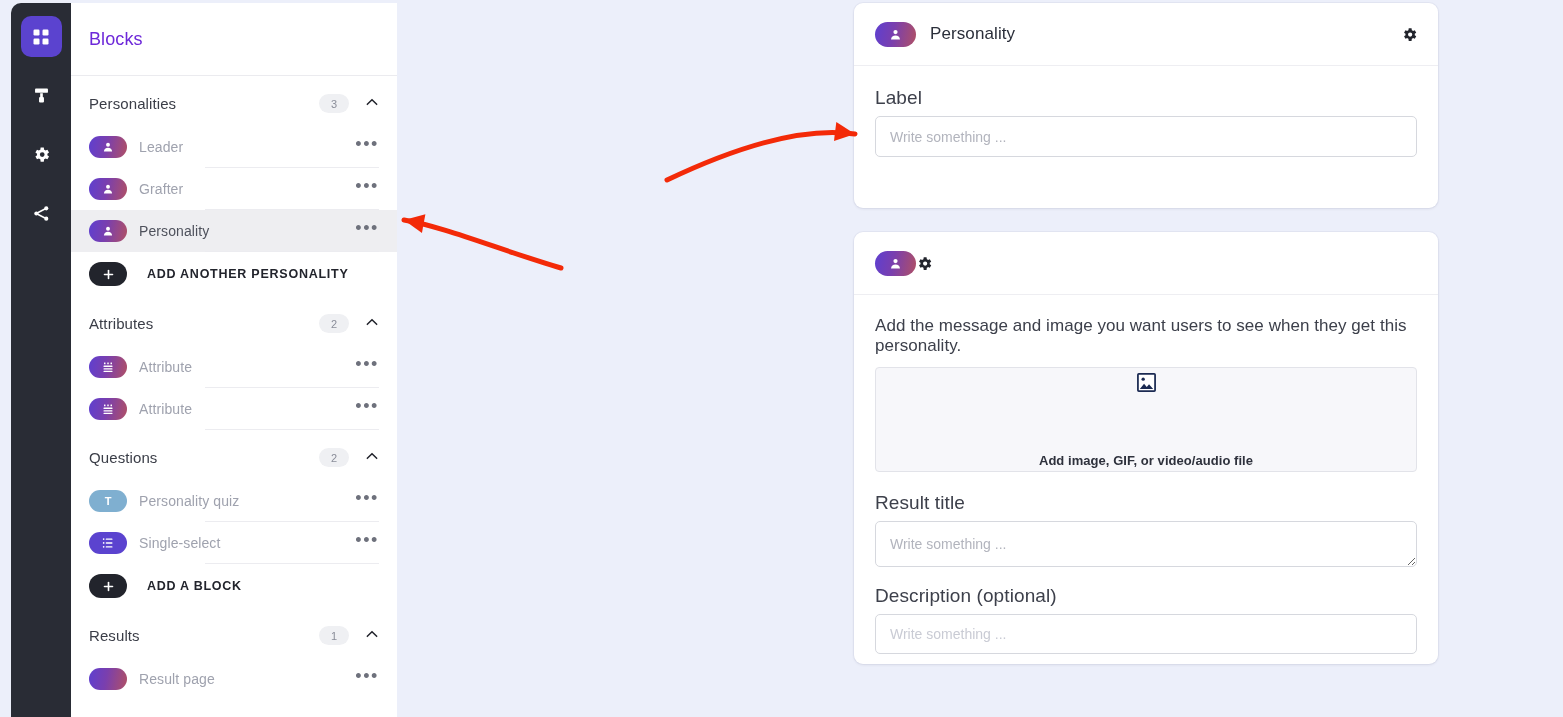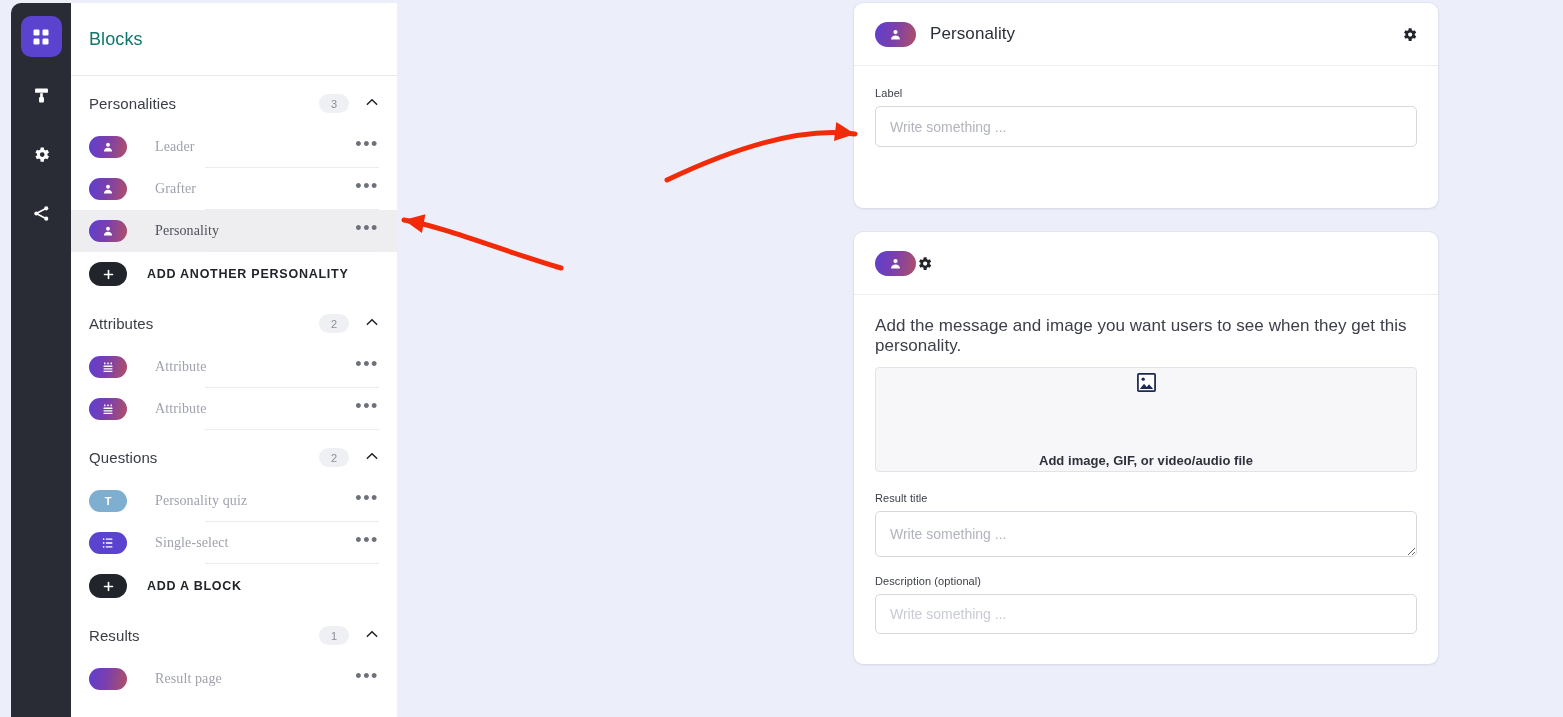--- a/index.html
+++ b/index.html
@@ -39,21 +39,21 @@
     background: #ffffff;
     overflow: hidden;
   }
   .panel-header {
     height: 73px;
     display: flex; align-items: center;
     padding: 0 0 0 18px;
     border-bottom: 1px solid #ebebef;
   }
   .panel-title {
-    font-size: 18px; color: #0f766e; font-weight: 400;
+    font-size: 18px; color: #6d28d9; font-weight: 400;
     letter-spacing: .1px;
   }
   .panel-body { padding: 0; }
 
   .group-header {
     height: 45px;
     display: flex; align-items: center;
     padding: 0 18px 0 18px;
     margin-top: 5px;
   }
@@ -88,25 +88,24 @@
     border-radius: 11px;
     display: flex; align-items: center; justify-content: center;
     flex: 0 0 auto;
     background: linear-gradient(100deg, #5e3fd0 0%, #7a3fae 45%, #b05065 100%);
   }
   .pill.blue { background: #7fafd0; }
   .pill.purple { background: #5b43cf; }
   .pill svg { display: block; }
   .pill .tglyph { color: #fff; font-size: 11px; font-weight: 600; }
   .block-label {
-    margin-left: 28px;
+    margin-left: 12px;
     font-size: 14px; color: #9fa2ae;
     flex: 1;
     letter-spacing: .1px;
-    font-family: Liberation Serif, serif;
   }
   .block-row.selected .block-label { color: #4e515c; }
   .dots {
     color: #6e717c; font-size: 18px; letter-spacing: 1.6px;
     line-height: 8px; padding-bottom: 6px; cursor: pointer;
   }
 
   .add-row {
     display: flex; align-items: center;
     height: 44px;
@@ -147,21 +146,21 @@
   .card-head .pill { width: 41px; height: 25px; border-radius: 13px; }
   .card-head-title {
     margin-left: 14px;
     font-size: 17px; color: #2b2f3a;
     flex: 1; letter-spacing: .1px;
   }
   .gear-btn { cursor: pointer; display: flex; }
 
   .card-body { padding: 21px 21px 0 21px; }
   .field-label {
-    font-size: 11px; color: #3d404b;
+    font-size: 19px; color: #3d404b;
     margin-bottom: 7px; letter-spacing: .1px;
   }
   .field-input {
     width: 100%;
     border: 1px solid #d6d8de;
     border-radius: 5px;
     background: #fff;
     font-family: "Liberation Sans", sans-serif;
     font-size: 14px;
     color: #33363f;

